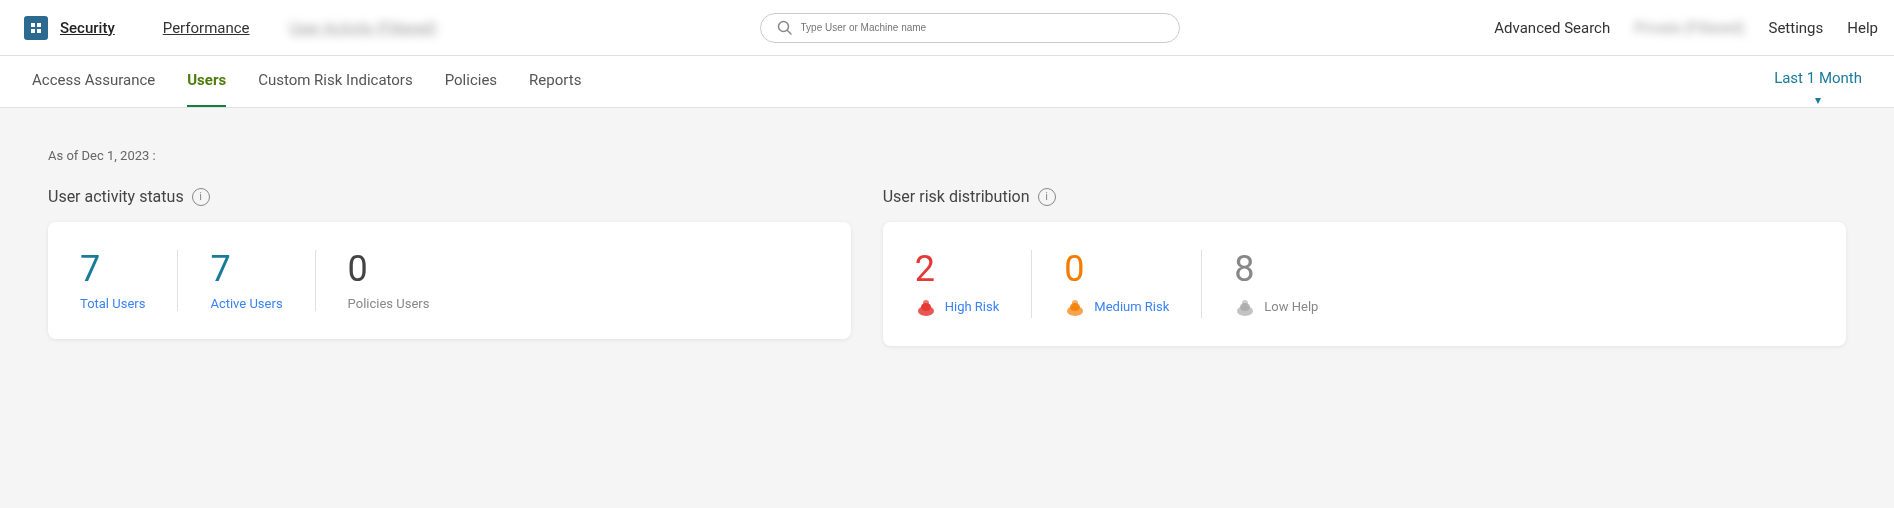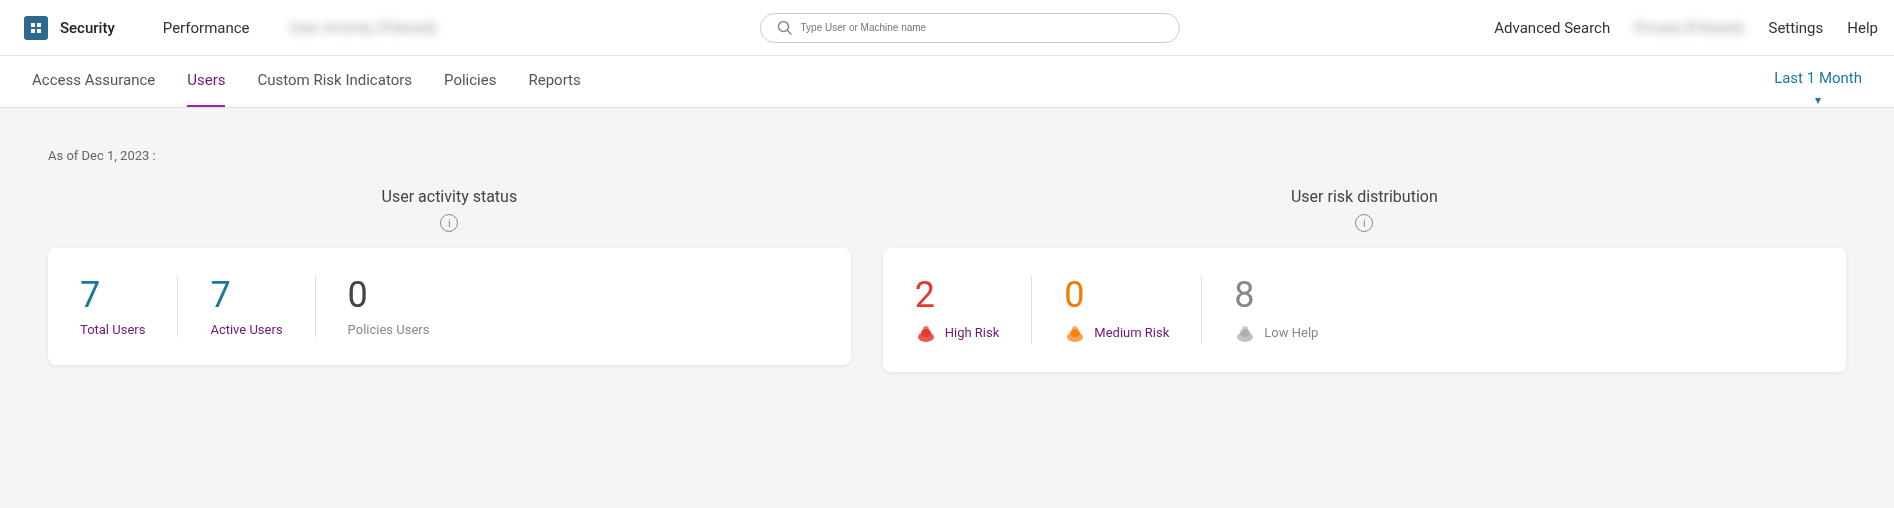--- a/index.html
+++ b/index.html
@@ -39,20 +39,21 @@
       display: flex;
       align-items: center;
       justify-content: center;
     }
     .nav-item {
       font-size: 15px;
       color: #333;
       cursor: pointer;
       padding: 0 8px;
       white-space: nowrap;
+      text-decoration: underline;
     }
     .nav-item.active { color: #222; font-weight: 500; }
 
     
     .search-container {
       flex: 1;
       display: flex;
       justify-content: center;
       align-items: center;
     }
@@ -116,23 +117,23 @@
     }
     .sub-tab {
       font-size: 15px;
       color: #555;
       cursor: pointer;
       padding: 16px 0;
       border-bottom: 2px solid transparent;
       white-space: nowrap;
     }
     .sub-tab.active {
-      color: #701a75;
-      border-bottom: 2px solid #a21caf;
-      font-weight: 400;
+      color: #4d7c0f;
+      border-bottom: 2px solid #15803d;
+      font-weight: 700;
     }
     .sub-nav-right {
       display: flex;
       align-items: center;
       gap: 6px;
       color: #1a7a9a;
       cursor: pointer;
       font-size: 15px;
       white-space: nowrap;
       flex-direction: column;
@@ -162,21 +163,20 @@
     .section-block {
       flex: 1;
     }
     .section-title {
       font-size: 16px;
       color: #444;
       margin-bottom: 16px;
       display: flex;
       align-items: center;
       gap: 8px;
-      flex-direction: column;
     }
     .info-icon {
       width: 18px;
       height: 18px;
       border: 1.5px solid #888;
       border-radius: 50%;
       display: inline-flex;
       align-items: center;
       justify-content: center;
       font-size: 11px;
@@ -214,21 +214,21 @@
       margin-bottom: 6px;
     }
     .stat-number.teal { color: #1a7a9a; }
     .stat-number.dark { color: #444; }
     .stat-number.red { color: #e53935; }
     .stat-number.orange { color: #f57c00; }
     .stat-number.gray { color: #888; }
 
     .stat-label {
       font-size: 13px;
-      color: #701a75;
+      color: #3b82f6;
       white-space: nowrap;
     }
     .stat-label.gray { color: #888; }
 
     .stat-with-icon {
       display: flex;
       align-items: center;
       gap: 8px;
     }
 

